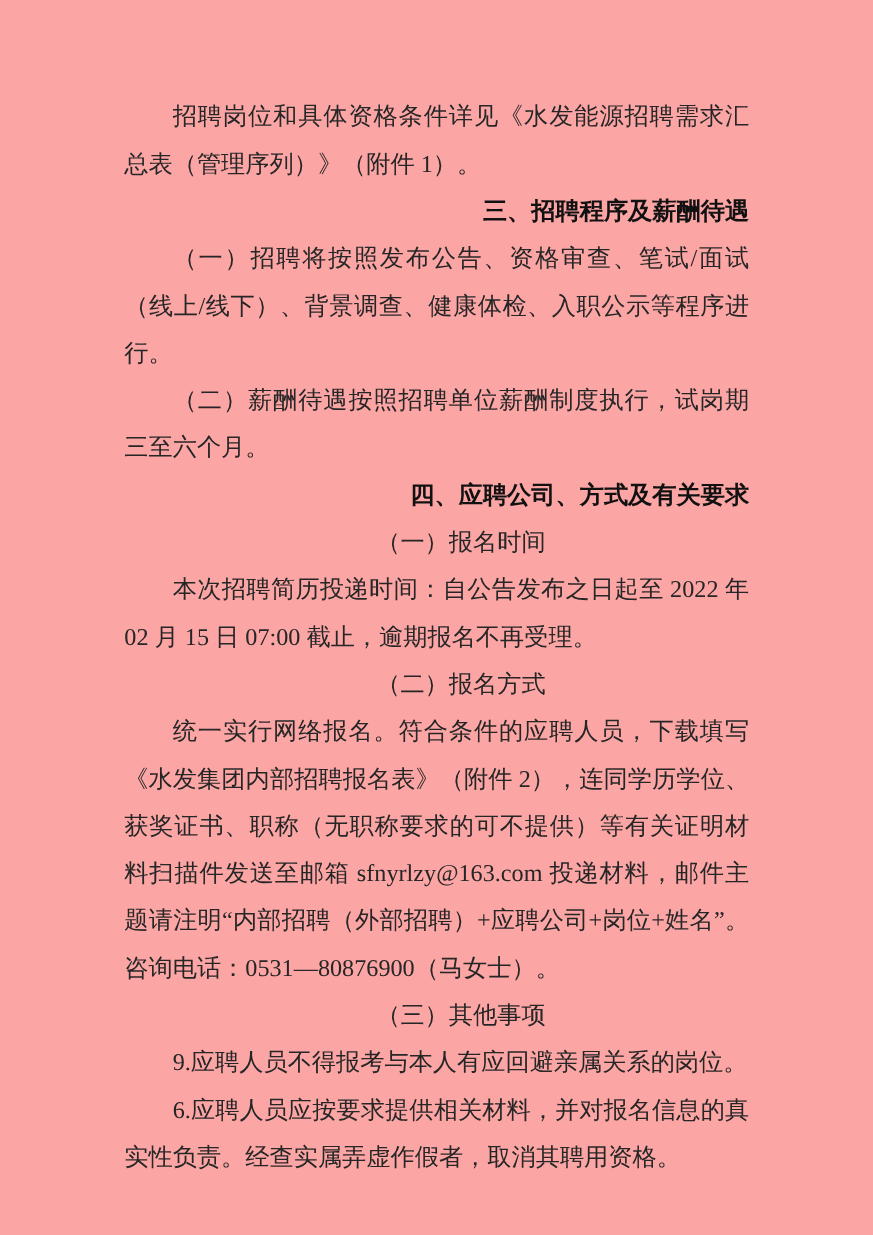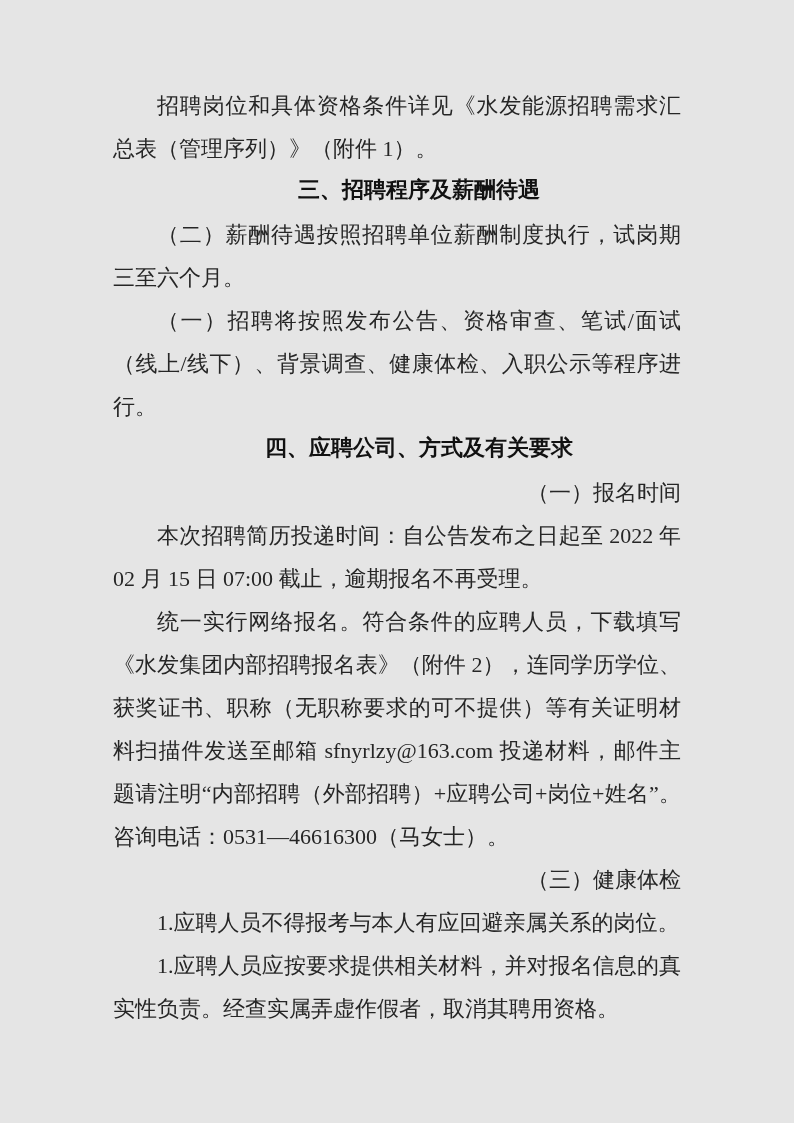--- a/index.html
+++ b/index.html
@@ -4,62 +4,63 @@
 <style>
   html, body {
     margin: 0;
     padding: 0;
     background: #ffffff;
   }
   .page {
     position: relative;
     width: 794px;
     height: 1123px;
-    background: #e5e5e5;
+    background: #fca5a5;
     overflow: hidden;
   }
   .content {
     position: absolute;
     left: 113px;
     top: 84px;
     width: 568px;
     font-family: "Liberation Serif", "DejaVu Serif", serif;
     font-size: 22px;
     line-height: 43px;
     color: #262626;
     text-align: justify;
   }
   .content p {
     margin: 0;
     text-indent: 2em;
   }
   .content p.heading {
-    font-family: Liberation Mono, monospace;
+    font-family: Liberation Sans, sans-serif;
     font-weight: bold;
     color: #111111;
-    text-align: center;
+    text-align: right;
   }
   .content p.sub {
-    text-align: right;
+    text-align: center;
   }
   .content p.para:last-child,
   .content p.para {
     text-justify: inter-ideograph;
   }
 </style>
 </head>
 <body>
 
 <div class="page">
   <div class="content">
     <p class="para">招聘岗位和具体资格条件详见《水发能源招聘需求汇总表（管理序列）》（附件 1）。</p>
     <p class="heading">三、招聘程序及薪酬待遇</p>
+    <p class="para">（一）招聘将按照发布公告、资格审查、笔试/面试（线上/线下）、背景调查、健康体检、入职公示等程序进行。</p>
     <p class="para">（二）薪酬待遇按照招聘单位薪酬制度执行，试岗期三至六个月。</p>
-    <p class="para">（一）招聘将按照发布公告、资格审查、笔试/面试（线上/线下）、背景调查、健康体检、入职公示等程序进行。</p>
     <p class="heading">四、应聘公司、方式及有关要求</p>
     <p class="sub">（一）报名时间</p>
     <p class="para">本次招聘简历投递时间：自公告发布之日起至 2022 年 02 月 15 日 07:00 截止，逾期报名不再受理。</p>
-    <p class="para">统一实行网络报名。符合条件的应聘人员，下载填写《水发集团内部招聘报名表》（附件 2），连同学历学位、获奖证书、职称（无职称要求的可不提供）等有关证明材料扫描件发送至邮箱 sfnyrlzy@163.com 投递材料，邮件主题请注明“内部招聘（外部招聘）+应聘公司+岗位+姓名”。咨询电话：0531—46616300（马女士）。</p>
-    <p class="sub">（三）健康体检</p>
-    <p class="para">1.应聘人员不得报考与本人有应回避亲属关系的岗位。</p>
-    <p class="para">1.应聘人员应按要求提供相关材料，并对报名信息的真实性负责。经查实属弄虚作假者，取消其聘用资格。</p>
+    <p class="sub">（二）报名方式</p>
+    <p class="para">统一实行网络报名。符合条件的应聘人员，下载填写《水发集团内部招聘报名表》（附件 2），连同学历学位、获奖证书、职称（无职称要求的可不提供）等有关证明材料扫描件发送至邮箱 sfnyrlzy@163.com 投递材料，邮件主题请注明“内部招聘（外部招聘）+应聘公司+岗位+姓名”。咨询电话：0531—80876900（马女士）。</p>
+    <p class="sub">（三）其他事项</p>
+    <p class="para">9.应聘人员不得报考与本人有应回避亲属关系的岗位。</p>
+    <p class="para">6.应聘人员应按要求提供相关材料，并对报名信息的真实性负责。经查实属弄虚作假者，取消其聘用资格。</p>
   </div>
 </div>
 
 </body></html>

